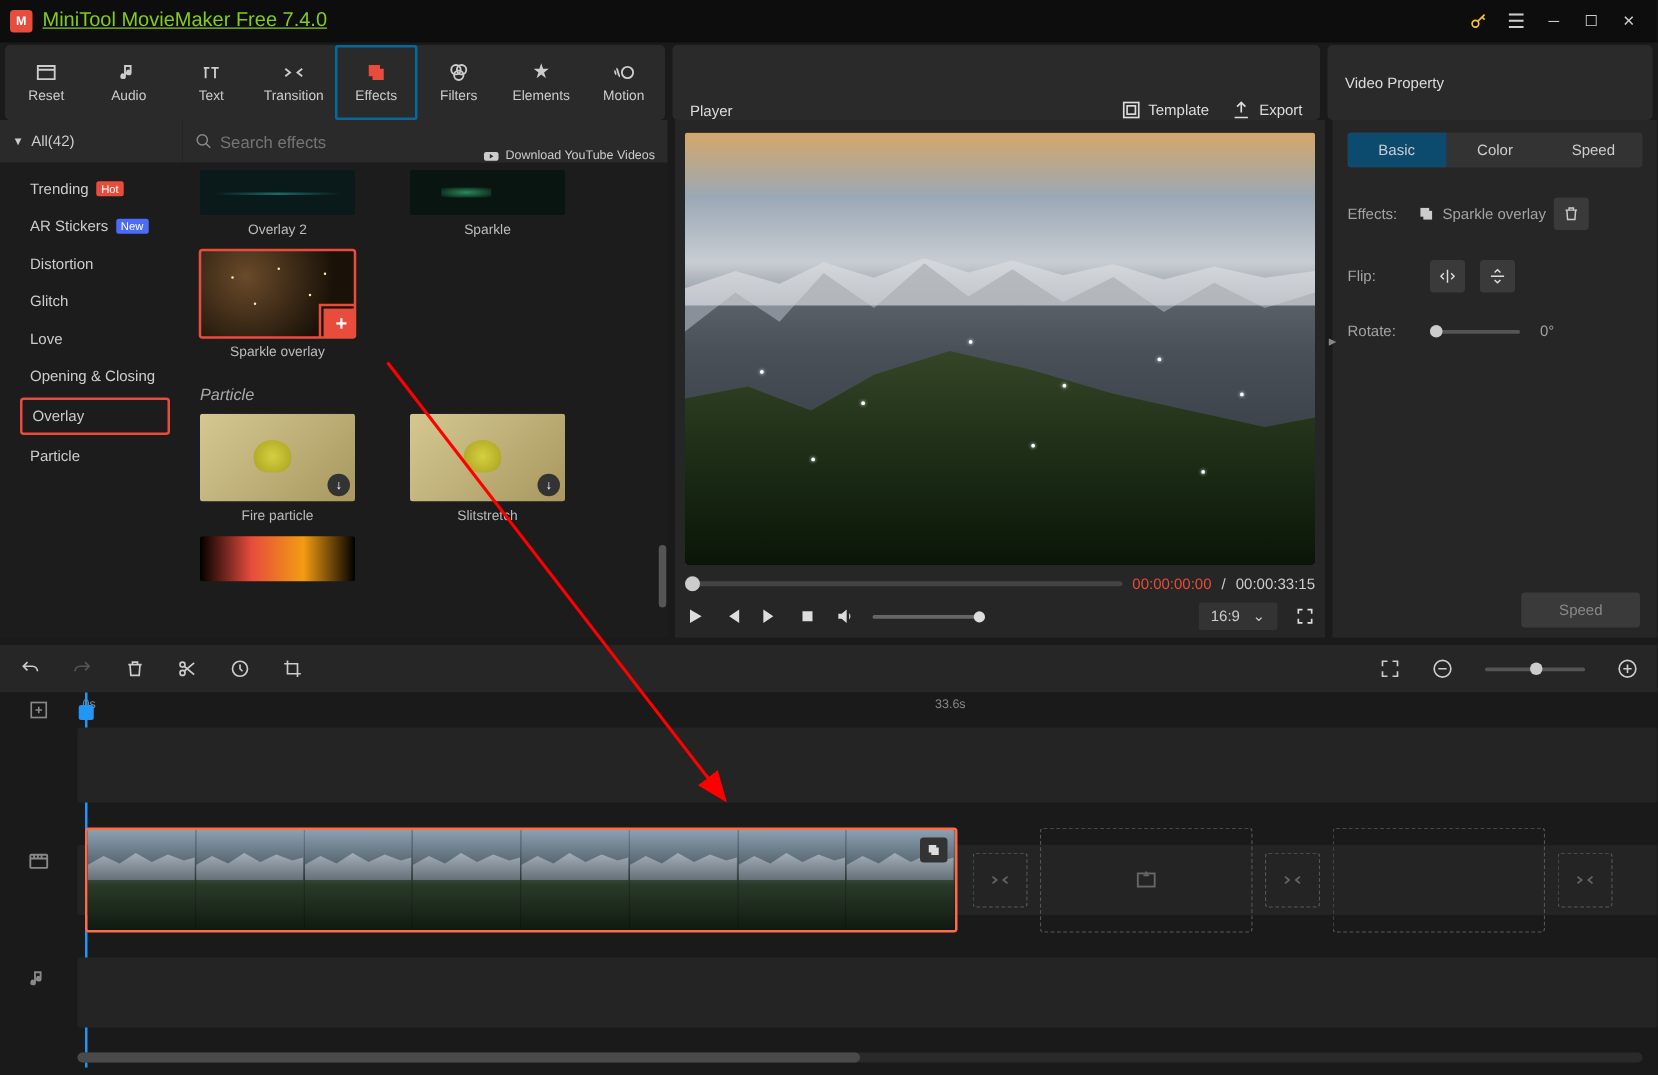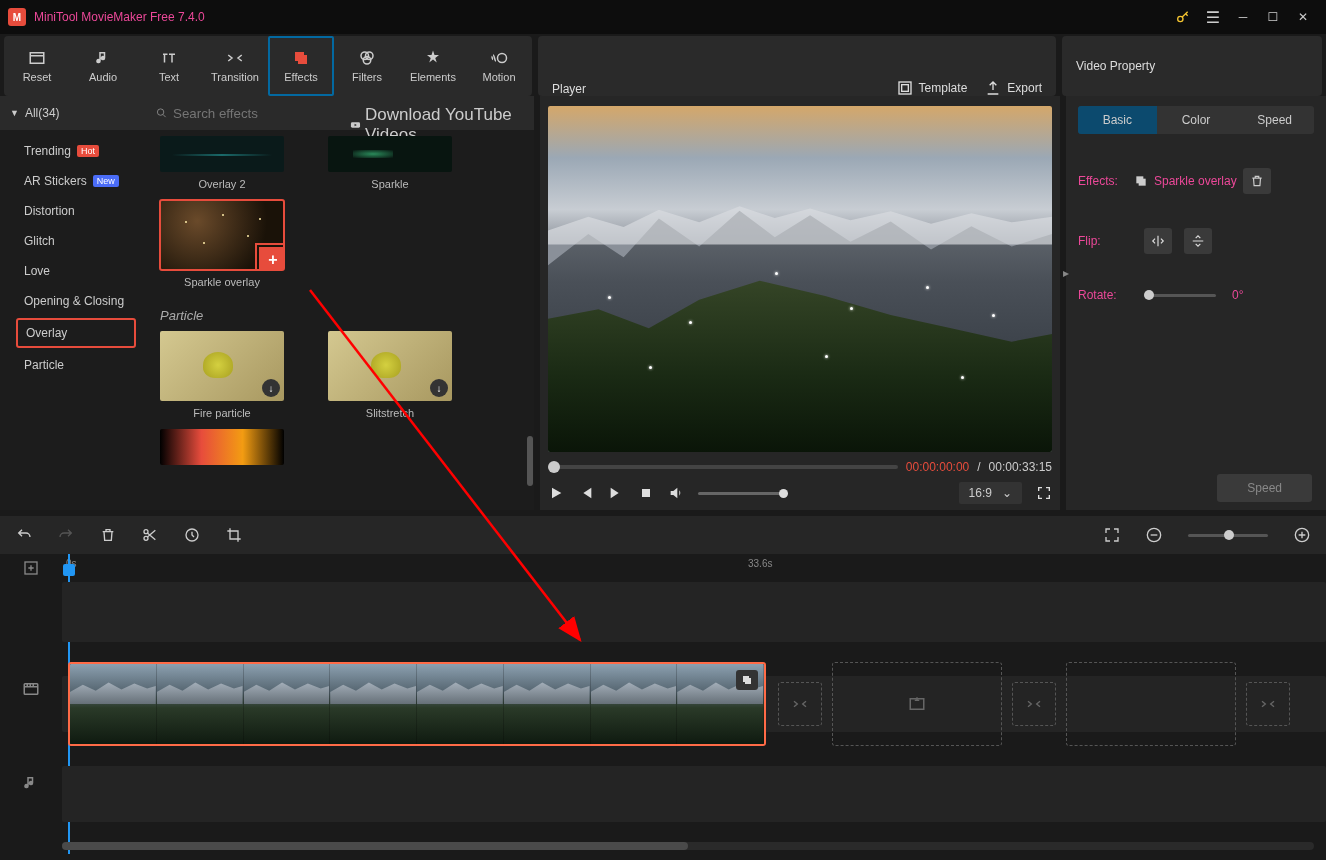--- a/index.html
+++ b/index.html
@@ -1,21 +1,21 @@
 <!DOCTYPE html>
 <html><head>
 <meta charset="utf-8">
 <style>
 * { margin: 0; padding: 0; box-sizing: border-box; font-family: "Segoe UI", Arial, sans-serif; }
 body { background: #1a1a1a; color: #ddd; width: 1326px; height: 860px; overflow: hidden; font-size: 12px; }
 
 
 .titlebar { height: 34px; background: #0d0d0d; display: flex; align-items: center; padding: 0 8px; }
 .titlebar .logo { width: 18px; height: 18px; background: #e74c3c; border-radius: 3px; display:flex;align-items:center;justify-content:center;font-size:10px;color:#fff;font-weight:bold;}
-.titlebar .title { margin-left: 8px; color: #ec4899; font-size: 12px; }
+.titlebar .title { margin-left: 8px; color: #84cc16; font-size: 16px; text-decoration: underline; }
 .titlebar .spacer { flex: 1; }
 .titlebar .winbtn { width: 30px; height: 30px; display:flex;align-items:center;justify-content:center;color:#ccc;cursor:pointer;}
 .titlebar .key-icon svg { width:16px;height:16px;}
 .titlebar .menu-icon { font-size:16px; }
 
 
 .toolbar-row { display:flex; gap:6px; padding:0 0 0 0; }
 .toolbar { display:flex; background:#2a2a2a; border-radius:4px; margin:2px 0 0 4px; }
 .toolbtn { width:66px; height:60px; display:flex;flex-direction:column;align-items:center;justify-content:center;gap:4px;color:#ccc;cursor:pointer;font-size:11px;}
 .toolbtn svg {width:18px;height:18px;}
@@ -35,21 +35,21 @@
 .catlist { padding:6px 0;}
 .catitem { padding:8px 12px 8px 24px; color:#ccc; cursor:pointer; font-size:12px; display:flex;align-items:center;gap:6px;white-space:nowrap;}
 .catitem.selected { border:2px solid #e74c3c; border-radius:3px; margin:2px 10px 2px 16px; padding:6px 8px;}
 .badge { font-size:9px; padding:1px 4px; border-radius:2px; color:#fff;}
 .badge.hot{background:#e74c3c;}
 .badge.new{background:#4a6cf7;}
 
 .content { width:388px; background:#1c1c1c; position:relative;}
 .searchbar{height:34px;background:#2a2a2a;display:flex;align-items:center;padding:0 10px;}
 .searchbar input{background:transparent;border:none;color:#888;outline:none;flex:1;margin-left:6px;}
-.searchbar .dlbtn{color:#ccc;font-size:17px;display:flex;align-items:center;gap:4px;cursor:pointer;margin-top:23px;}
+.searchbar .dlbtn{color:#ccc;font-size:10px;display:flex;align-items:center;gap:4px;cursor:pointer;margin-top:23px;}
 .effects-grid{padding:6px 14px; overflow:hidden;}
 .eff-row{display:flex;gap:44px;margin-bottom:10px;}
 .eff-item{width:124px;text-align:center;color:#bbb;font-size:11px;position:relative;}
 .eff-thumb{width:124px;height:70px;background:#111;border-radius:2px;margin-bottom:6px;position:relative;overflow:hidden;}
 .eff-thumb.half{height:36px;}
 .eff-thumb.selected{outline:2px solid #e74c3c;outline-offset:-1px;}
 .eff-thumb .dl{position:absolute;right:4px;bottom:4px;width:18px;height:18px;border-radius:50%;background:#333;display:flex;align-items:center;justify-content:center;color:#fff;font-size:10px;}
 .addbtn{position:absolute;right:-3px;bottom:-3px;width:28px;height:26px;background:#e74c3c;border:2px solid #e74c3c;display:flex;align-items:center;justify-content:center;color:#fff;font-size:16px;font-weight:bold;cursor:pointer;outline:2px solid #e74c3c;outline-offset:2px;}
 .section-label{color:#aaa;font-size:13px;padding:4px 14px 8px;font-style:italic;}
 .divider-v{width:6px;background:#1a1a1a;}
@@ -73,21 +73,21 @@
 .controls .vol-track{width:90px;height:3px;background:#666;border-radius:2px;position:relative;}
 .controls .vol-thumb{position:absolute;right:0;top:-3px;width:9px;height:9px;background:#ddd;border-radius:50%;}
 .controls .spacer{flex:1;}
 .aspect{background:#333;padding:4px 10px;border-radius:2px;display:flex;align-items:center;gap:10px;color:#ccc;cursor:pointer;}
 
 
 .prop-panel{width:260px;background:#262626;padding:10px 12px;position:relative;}
 .tabs{display:flex;background:#333;border-radius:3px;overflow:hidden;}
 .tab{flex:1;text-align:center;padding:7px 0;color:#ccc;cursor:pointer;font-size:12px;}
 .tab.active{background:#0c4a6e;}
-.prop-row{display:flex;align-items:center;margin-top:34px;color:#ec4899;}
+.prop-row{display:flex;align-items:center;margin-top:24px;color:#a3a3a3;}
 .prop-row .label{width:56px;font-size:12px;}
 .prop-row .val{display:flex;align-items:center;gap:6px;}
 .icon-btn{width:28px;height:26px;background:#3a3a3a;border-radius:3px;display:flex;align-items:center;justify-content:center;cursor:pointer;}
 .icon-btn svg{width:14px;height:14px;color:#ddd;}
 .slider{width:72px;height:3px;background:#555;border-radius:2px;position:relative;margin-right:10px;}
 .slider .sthumb{position:absolute;left:0;top:-4px;width:10px;height:10px;background:#ccc;border-radius:50%;}
 .reset-btn{position:absolute;bottom:8px;right:14px;background:#3a3a3a;color:#888;padding:7px 30px;border-radius:3px;cursor:pointer;}
 .collapse-arrow{position:absolute;left:-3px;top:170px;color:#888;font-size:12px;cursor:pointer;}
 
 
@@ -228,21 +228,21 @@
   </div>
   <div class="prop-header">
     <span>Video Property</span>
   </div>
 </div>
 
 <div class="main">
   <div class="sidebar">
     <div class="allbar">
         <span class="caret">▼</span>
-        <span>All(34)</span>
+        <span>All(42)</span>
       </div>
     <div class="catlist">
       <div class="catitem">
           <span>Trending</span>
           <span class="badge hot">Hot</span>
         </div>
       <div class="catitem">
           <span>AR Stickers</span>
           <span class="badge new">New</span>
         </div>

